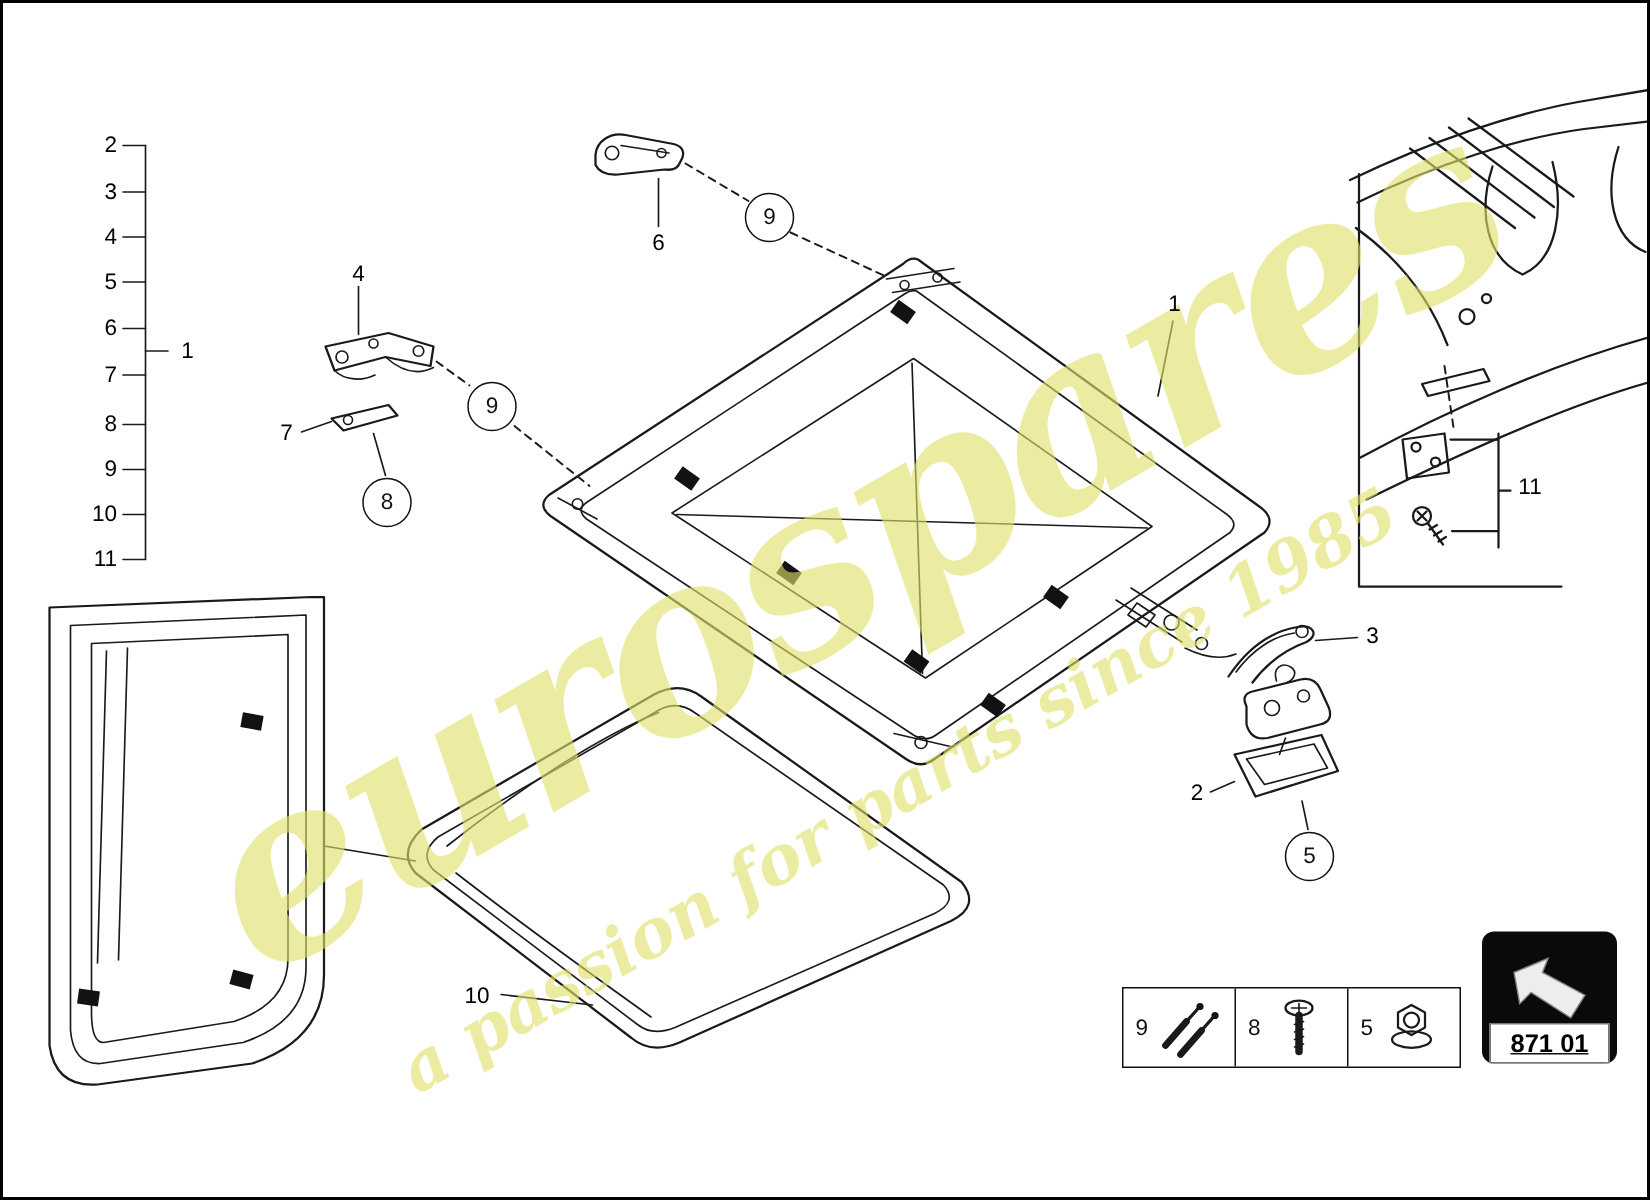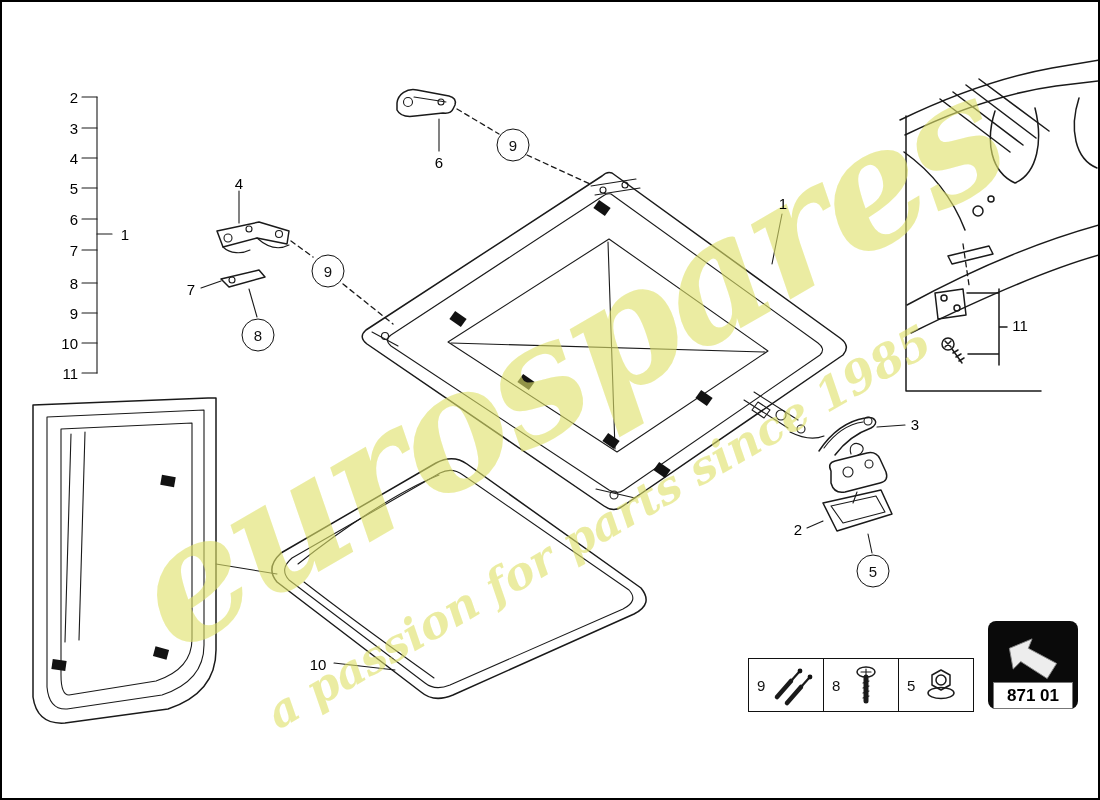--- a/index.html
+++ b/index.html
@@ -48,21 +48,21 @@
   }
   .legend-cell{
     flex:1;display:flex;align-items:center;gap:4px;padding:2px 4px 2px 8px;
     border-left:1.6px solid #111;box-sizing:border-box;
   }
   .legend-cell:first-child{border-left:none;}
   .legend-cell .num{font-size:15px;}
   #badge{
     position:absolute;z-index:4;left:986px;top:619px;width:90px;height:88px;
     background:#0a0a0a;border-radius:8px;display:flex;flex-direction:column;
-    align-items:center;justify-content:flex-start;padding-top:16px;box-sizing:border-box;
+    align-items:center;justify-content:flex-start;padding-top:16px;box-sizing:border-box;text-decoration:underline;
   }
   #badge .code-strip{
     margin-top:2px;width:78px;height:26px;background:#fff;border:1px solid #777;
     display:flex;align-items:center;justify-content:center;
     font-size:17px;font-weight:700;color:#000;
   }
 </style>
 </head>
 <body>
 

